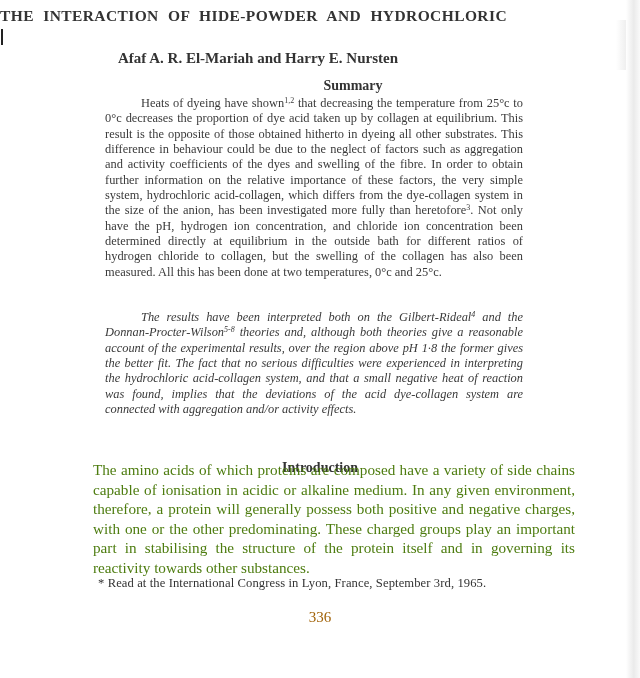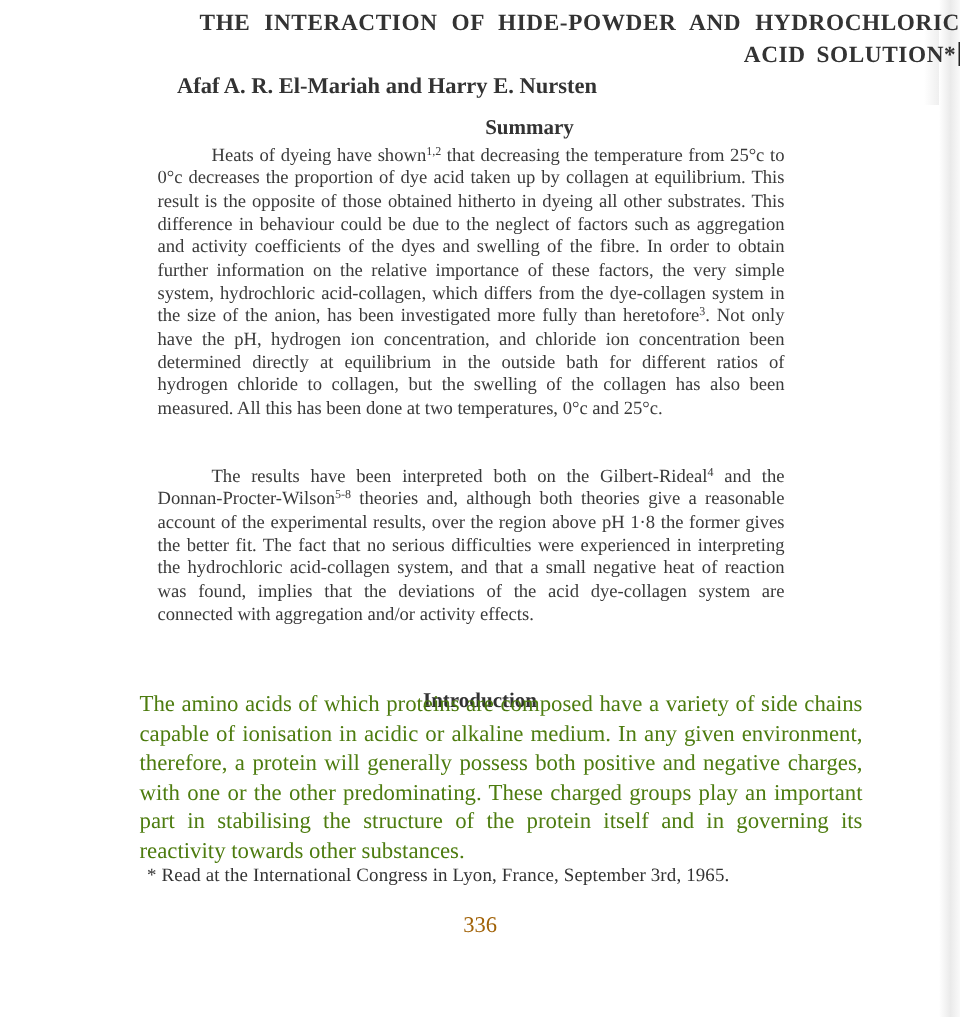--- a/index.html
+++ b/index.html
@@ -2,51 +2,51 @@
 <html><head>
 <meta charset="utf-8">
 <style>
   html, body { margin:0; padding:0; background:#ffffff; }
   body { width:640px; height:678px; position:relative; overflow:hidden;
          font-family:"Liberation Serif","DejaVu Serif",serif; color:#2a2a2a; }
   .edge { position:absolute; right:0; top:0; width:14px; height:678px;
           background:linear-gradient(to right, rgba(255,255,255,0), rgba(232,232,232,0.9) 55%, rgba(246,246,246,0.6)); }
   .edge-top { position:absolute; right:14px; top:20px; width:10px; height:50px;
           background:linear-gradient(to right, rgba(255,255,255,0), rgba(235,235,235,0.8)); }
-  .title { position:absolute; left:0; width:640px; text-align:right; font-weight:bold;
+  .title { position:absolute; left:0; width:640px; text-align:left; font-weight:bold;
            font-size:15.5px; letter-spacing:0.4px; color:#333; }
   .t1 { top:7px; word-spacing:5px; }
   .t2 { top:28px; word-spacing:3px; }
   .cursor { display:inline-block; width:1.5px; height:16px; background:#222; vertical-align:-3px; margin-left:1px; }
   .authors { position:absolute; top:50px; left:0; width:516px; text-align:center;
              font-weight:bold; font-size:15px; color:#333; }
   .heading { position:absolute; left:0; width:640px; text-align:center; font-weight:bold;
              font-size:14px; color:#333; }
   .h-summary { top:78px;padding-left:33px; }
   .h-intro { top:460px; }
   .summary { position:absolute; left:105px; width:418px; font-size:12.4px; line-height:15.35px;
              text-align:justify; color:#3a3a3a; }
   .s1 { top:96px; }
-  .s2 { top:310px; }
+  .s2 { top:310px;font-style:italic; }
   .summary p, .intro p { margin:0; text-indent:36px; }
   sup { font-size:8px; line-height:0; vertical-align:4px; }
   .intro { position:absolute; left:93px; top:460px; width:482px; font-size:15.2px; line-height:19.6px;
            text-align:justify; color:#4d7c0f; }
   .intro p { text-indent:0; }
   .footnote { position:absolute; left:98px; top:576px; font-size:12.6px; color:#333; letter-spacing:0.1px; }
   .pageno { position:absolute; left:0; top:609px; width:640px; text-align:center; font-size:15px; color:#a16207; }
 </style>
 </head>
 <body>
 
 <div class="edge"></div>
 <div class="edge-top"></div>
 
 <div class="title t1">THE INTERACTION OF HIDE-POWDER AND HYDROCHLORIC</div>
-<div class="title t2"><span>ACID SOLUTION*</span><span class="cursor"></span></div>
+<div class="title t2"><span class="cursor"></span></div>
 
 <div class="authors">Afaf A. R. El-Mariah and Harry E. Nursten</div>
 
 <div class="heading h-summary">Summary</div>
 
 <div class="summary s1">
   <p><span>Heats of dyeing have shown</span><sup>1,2</sup><span> that decreasing the temperature from 25°c to 0°c decreases the proportion of dye acid taken up by collagen at equilibrium. This result is the opposite of those obtained hitherto in dyeing all other substrates. This difference in behaviour could be due to the neglect of factors such as aggregation and activity coefficients of the dyes and swelling of the fibre. In order to obtain further information on the relative importance of these factors, the very simple system, hydrochloric acid-collagen, which differs from the dye-collagen system in the size of the anion, has been investigated more fully than heretofore</span><sup>3</sup><span>. Not only have the pH, hydrogen ion concentration, and chloride ion concentration been determined directly at equilibrium in the outside bath for different ratios of hydrogen chloride to collagen, but the swelling of the collagen has also been measured. All this has been done at two temperatures, 0°c and 25°c.</span></p>
 </div>
 
 <div class="summary s2">

